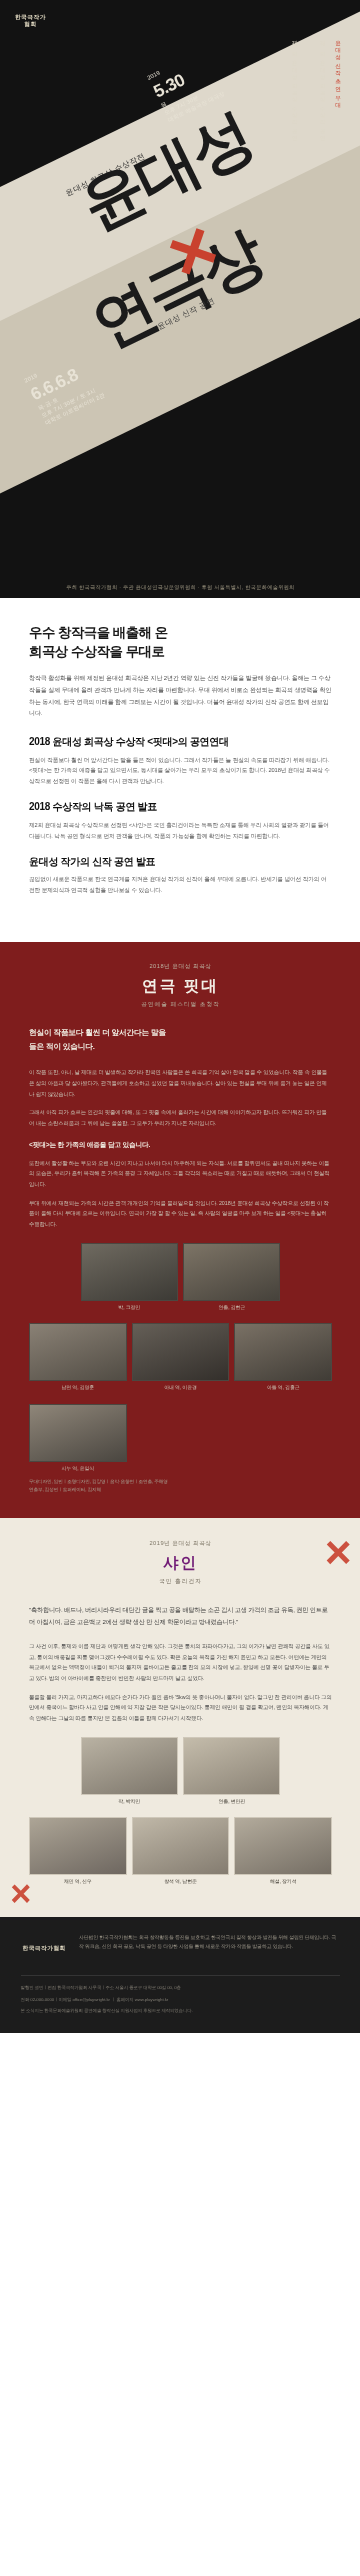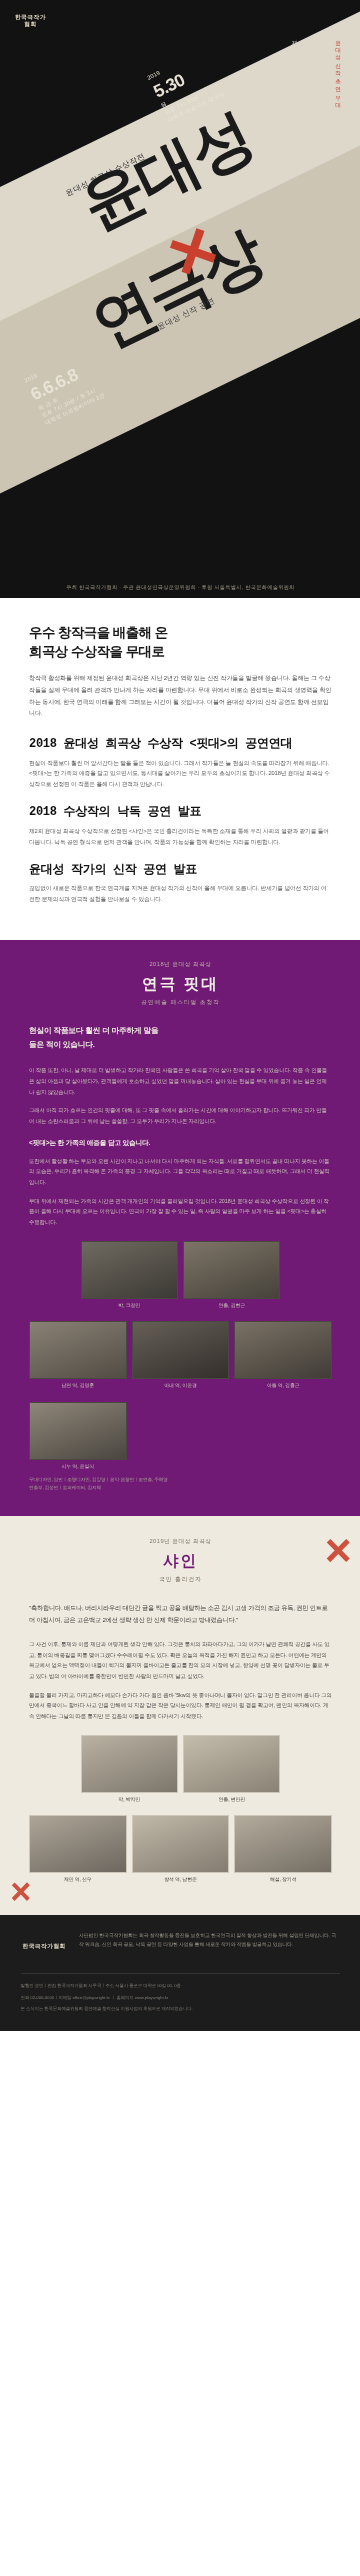--- a/index.html
+++ b/index.html
@@ -114,57 +114,56 @@
     position: absolute;
     left: 0; right: 0; bottom: 7.2px;
     text-align: center;
     color: #9a937f;
     font-size: 5.2px;
     letter-spacing: 0.3px;
   }
 
   
   .intro {
-    padding: 25px 29px 22px 29px;
+    padding: 25px 29px 33px 29px;
     background: #ffffff;
   }
   .intro h2 {
     font-size: 13.4px;
     line-height: 1.45;
     font-weight: bold;
     color: #1a1a1a;
     letter-spacing: -0.5px;
     margin-bottom: 11.3px;
   }
   .intro p.body {
     font-size: 6px;
     line-height: 1.95;
     color: #4a4a4a;
     letter-spacing: -0.1px;
     margin-bottom: 15.5px;
   }
   .sec-head {
-    font-size: 12px;
+    font-size: 10px;
     font-weight: bold;
     color: #111;
     letter-spacing: -0.3px;
     margin-bottom: 5.2px;
-    font-family: Liberation Mono, monospace;
   }
   .sec-body {
     font-size: 5.7px;
     line-height: 1.9;
     color: #555;
     letter-spacing: -0.1px;
     margin-bottom: 13.4px;
   }
 
   
   .dark {
-    background: #701a75;
+    background: #7f1d1d;
     color: #e6e2d8;
     padding: 20.6px 29px 24px 29px;
   }
   .award-year {
     text-align: center;
     font-size: 5.7px;
     color: #bdb6a4;
     letter-spacing: 0.5px;
     margin-bottom: 5.2px;
   }
@@ -383,21 +382,21 @@
       <div class="sec-head">윤대성 작가의 신작 공연 발표</div>
       <div class="sec-body">끊임없이 새로운 작품으로 한국 연극계를 지켜온 윤대성 작가의 신작이 올해 무대에 오릅니다. 반세기를 넘어선 작가의 여전한 문제의식과 연극적 실험을 만나보실 수 있습니다.</div>
     </div>
   </div>
 
   <div class="dark">
     <div class="award-year">2018년 윤대성 희곡상</div>
     <div class="award-title">연극 핏대</div>
     <div class="award-sub">공연예술 페스티벌 초청작</div>
 
-    <div class="quote-lead" style="white-space:pre-line;">현실이 작품보다 훨씬 더 마주하게 말을
+    <div class="quote-lead" style="white-space:pre-line;">현실이 작품보다 훨씬 더 앞서간다는 말을
 들은 적이 있습니다.</div>
 
     <p>이 작품 또한, 아니, 날 제대로 더 발생하고 작가라 한국연 사람들은 쓴 희곡을 기억 살아 한국 말을 수 있었습니다. 작품 속 인물들은 삶의 아픔과 당 살아왔다가, 관객들에게 호소하고 싶었던 말을 꺼내놓습니다. 살아 있는 현실을 무대 위에 옮겨 놓는 일은 언제나 쉽지 않았습니다.</p>
     <p>그래서 아직 피가 흐르는 인간의 핏줄에 대해, 또 그 핏줄 속에서 흘러가는 시간에 대해 이야기하고자 합니다. 뜨거워진 피가 만들어 내는 소란스러움과 그 뒤에 남는 쓸쓸함, 그 모두가 우리가 지나온 자리입니다.</p>
 
     <div class="emph">&lt;핏대&gt;는 한 가족의 애증을 담고 있습니다.</div>
 
     <p>또한에서 활성활 하는 부모와 오랜 시간이 지나고 나서야 다시 마주하게 되는 자식들. 서로를 할퀴면서도 끝내 떠나지 못하는 이들의 모습은, 우리가 흔히 목격해 온 가족의 풍경 그 자체입니다. 그들 각각의 목소리는 때로 거칠고 때로 애틋하며, 그래서 더 현실적입니다.</p>
     <p>무대 위에서 재현되는 가족의 시간은 관객 개개인의 기억을 불러일으킬 것입니다. 2018년 윤대성 희곡상 수상작으로 선정된 이 작품이 올해 다시 무대에 오르는 이유입니다. 연극이 가장 잘 할 수 있는 일, 즉 사람의 얼굴을 마주 보게 하는 일을 &lt;핏대&gt;는 충실히 수행합니다.</p>
 

